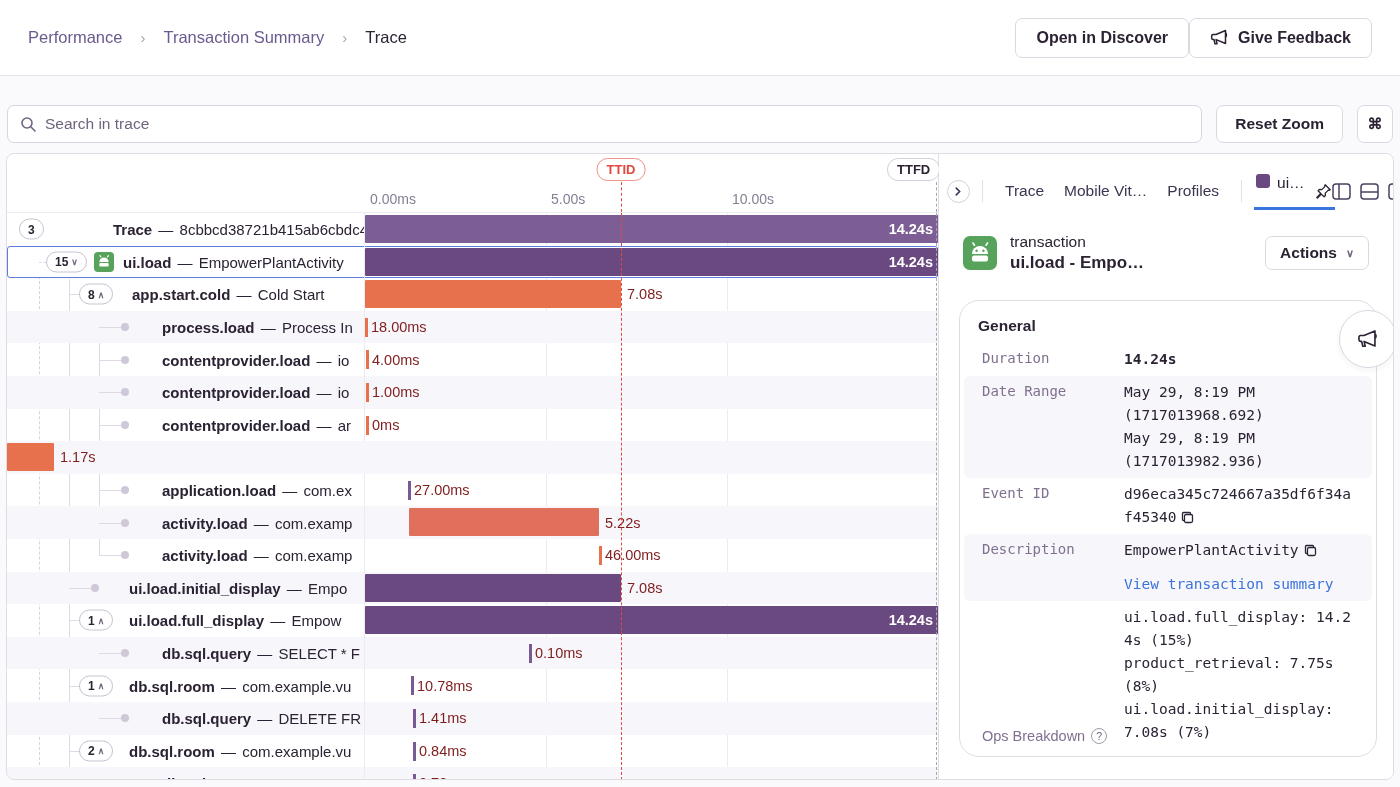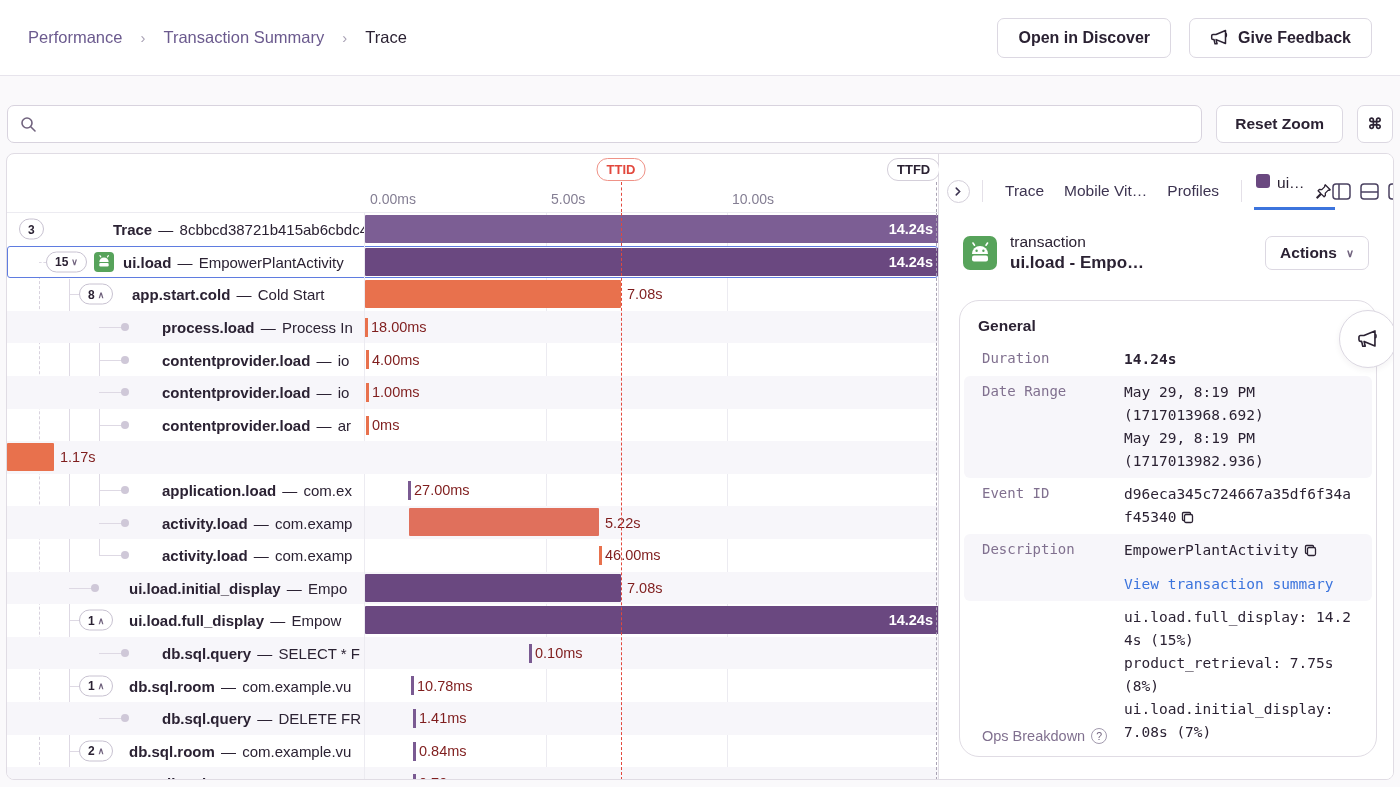--- a/index.html
+++ b/index.html
@@ -6,21 +6,21 @@
   html,body { width:1400px; height:787px; overflow:hidden; background:#faf9fb;
     font-family:"Liberation Sans", sans-serif; color:#2b2233; }
 
   
   .topbar { height:76px; background:#fff; border-bottom:1px solid #e7e4ec;
     display:flex; align-items:center; padding:0 28px; }
   .breadcrumb { display:flex; align-items:center; gap:18px; font-size:16.5px; }
   .breadcrumb .crumb { color:#6b5a8e; cursor:pointer; }
   .breadcrumb .crumb.current { color:#2b2233; }
   .breadcrumb .sep { color:#a8a0b4; font-size:15px; }
-  .topbar-actions { margin-left:auto; display:flex; gap:18px; }
+  .topbar-actions { margin-left:auto; display:flex; }
   .btn { background:#fff; border:1px solid #dcd8e2; border-radius:7px; font-weight:700;
     font-size:16px; color:#2b2233; display:inline-flex; align-items:center; gap:9px;
     padding:0 20px; height:40px; cursor:pointer; font-family:inherit; }
 
   
   .toolbar { display:flex; gap:14px; padding:0 7px; margin-top:29px; align-items:center; }
   .searchbox { flex:1; height:38px; background:#fff; border:1px solid #d8d3de; border-radius:7px;
     display:flex; align-items:center; padding:0 12px; gap:8px; }
   .searchbox input { border:none; outline:none; flex:1; font-size:15.5px; font-family:inherit; color:#2b2233; }
   .searchbox input::placeholder { color:#71637e; }
@@ -155,20 +155,21 @@
 </header>
 
 <div class="toolbar">
   <div class="searchbox">
     <span style="display:flex">
       <svg width="17" height="17" viewBox="0 0 17 17">
           <circle cx="7" cy="7" r="5" fill="none" stroke="#71637e" stroke-width="1.6"></circle>
           <path d="M11 11l4 4" stroke="#71637e" stroke-width="1.6" stroke-linecap="round"></path>
         </svg>
     </span>
+    <input type="text" placeholder="Search in trace" style="">
   </div>
   <button class="btn small">
     <span>Reset Zoom</span>
   </button>
   <button class="btn small square">
     <span>⌘</span>
   </button>
 </div>
 
 <div class="main-card">

